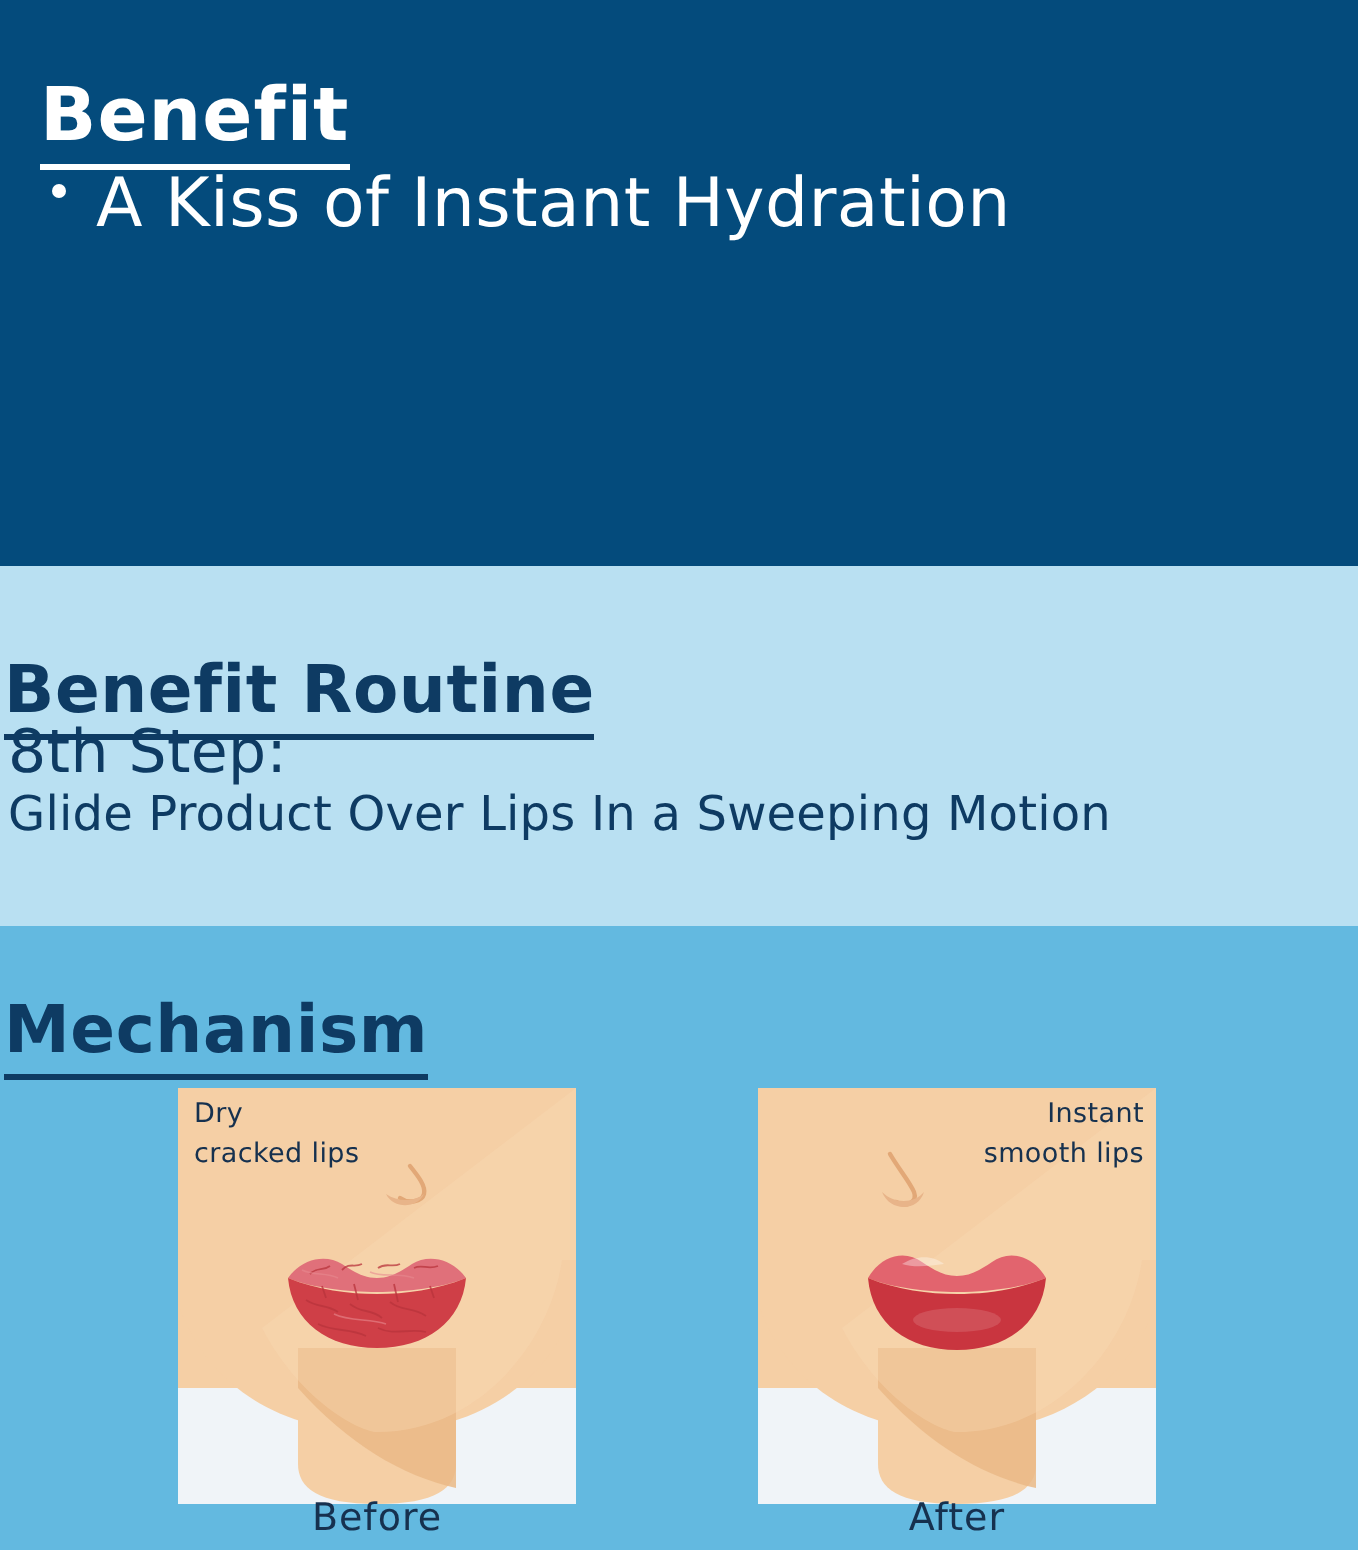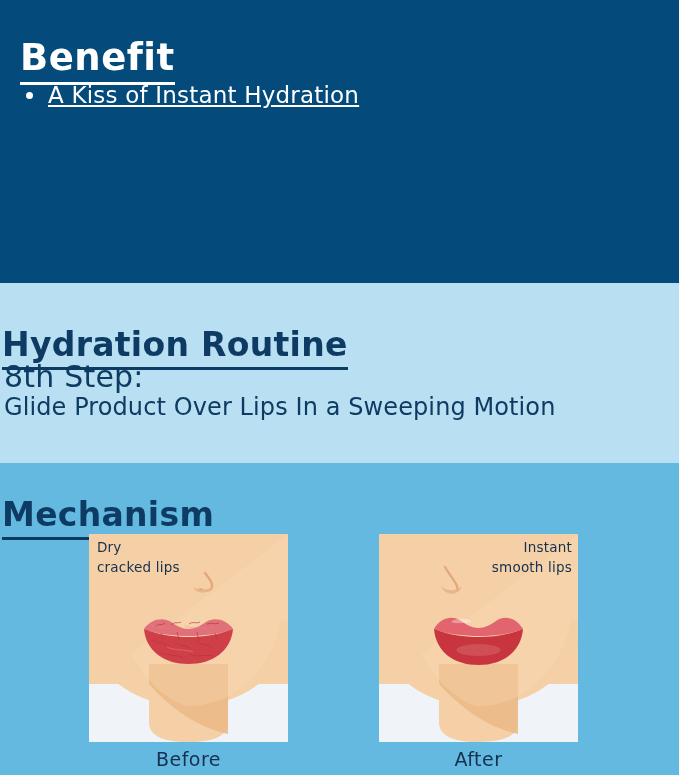--- a/index.html
+++ b/index.html
@@ -48,25 +48,24 @@
     width: 620px;
     margin: 0;
     padding: 0;
     list-style: none;
   }
   .benefit-list li {
     position: relative;
     padding-left: 30px;
     margin-bottom: 10px;
     font-family: "DejaVu Sans", sans-serif;
-    font-size: 23px;
+    font-size: 34px;
     line-height: 1.33;
     color: #ffffff;
     letter-spacing: 0.2px;
-    text-decoration: underline;
   }
   .benefit-list li .bullet {
     position: absolute;
     left: 8px;
     top: 12px;
     width: 7px;
     height: 7px;
     border-radius: 50%;
     background: #ffffff;
   }
@@ -132,21 +131,21 @@
     line-height: 1.05;
     padding-bottom: 4px;
     border-bottom: 3px solid #0e3b63;
     display: inline-block;
     letter-spacing: 0.3px;
   }
 
   
   .card {
     position: absolute;
-    top: 71px;
+    top: 81px;
     width: 199px;
     height: 208px;
     overflow: hidden;
     background: #f5cfa5;
   }
   .card-before { left: 89px; }
   .card-after  { left: 379px; }
 
   .card svg { display: block; }
 
@@ -185,21 +184,21 @@
 
     <ul class="benefit-list">
       <li>
         <span class="bullet"></span>
         <span>A Kiss of Instant Hydration</span>
       </li>
     </ul>
   </section>
 
   <section class="sec-routine">
-    <h2 class="routine-title">Hydration Routine</h2>
+    <h2 class="routine-title">Benefit Routine</h2>
     <div class="routine-step">8th Step:</div>
     <div class="routine-instruction">Glide Product Over Lips In a Sweeping Motion</div>
   </section>
 
   <section class="sec-mech">
     <h2 class="mech-title">Mechanism</h2>
 
     <div class="card card-before">
       <svg width="199" height="208" viewBox="0 0 199 208">
         <rect x="0" y="0" width="199" height="208" fill="#f5cfa5"></rect>

